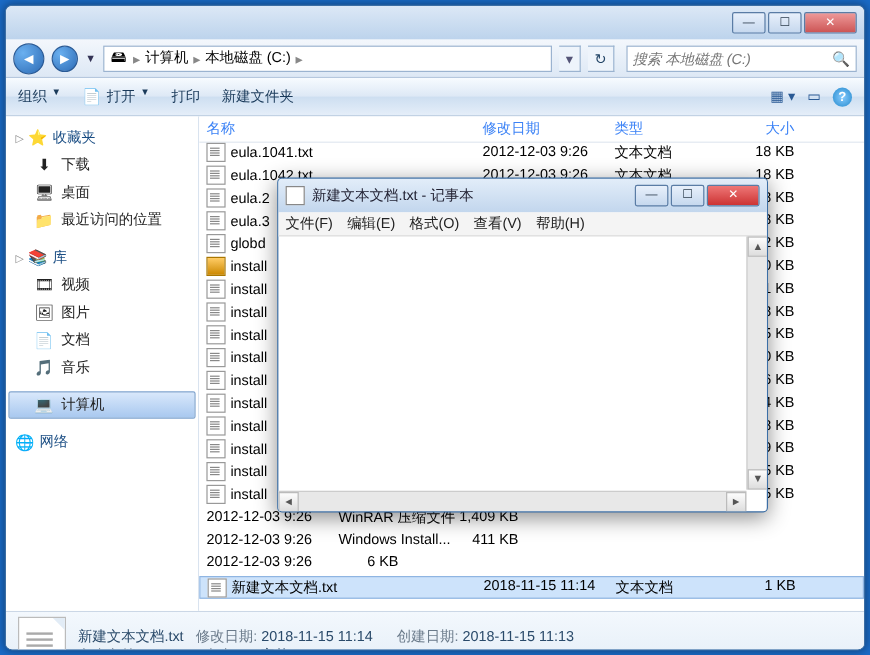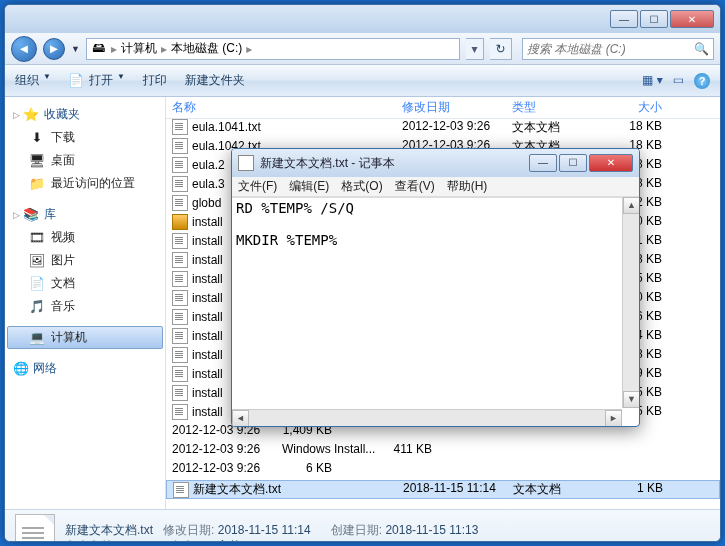--- a/index.html
+++ b/index.html
@@ -333,20 +333,21 @@
               <div class="fn">
                 <span class="fico txt"></span>
                 <span>install</span>
               </div>
               <div class="c-date"></div>
               <div class="c-type"></div>
               <div class="c-size">95 KB</div>
             </div>
             <div class="frow">
               <div class="c-date">2012-12-03 9:26</div>
+              <div class="c-type">WinRAR 压缩文件</div>
               <div class="c-size">1,409 KB</div>
             </div>
             <div class="frow">
               <div class="c-date">2012-12-03 9:26</div>
               <div class="c-type">Windows Install...</div>
               <div class="c-size">411 KB</div>
             </div>
             <div class="frow">
               <div class="c-date">2012-12-03 9:26</div>
               <div class="c-size">6 KB</div>
@@ -382,23 +383,20 @@
       <div class="np-btn close">✕</div>
     </div>
   </div>
   <div class="np-menu">
     <span>文件(F)</span>
     <span>编辑(E)</span>
     <span>格式(O)</span>
     <span>查看(V)</span>
     <span>帮助(H)</span>
   </div>
-  <div class="np-body">RD %TEMP% /S/Q
-
-MKDIR %TEMP%</div>
   <div class="np-scroll-v">
         <div class="sb-btn">▲</div>
         <div class="sb-btn">▼</div>
       </div>
   <div class="np-scroll-h">
         <div class="sb-btn">◄</div>
         <div class="sb-btn">►</div>
       </div>
 </div>
 </div>

